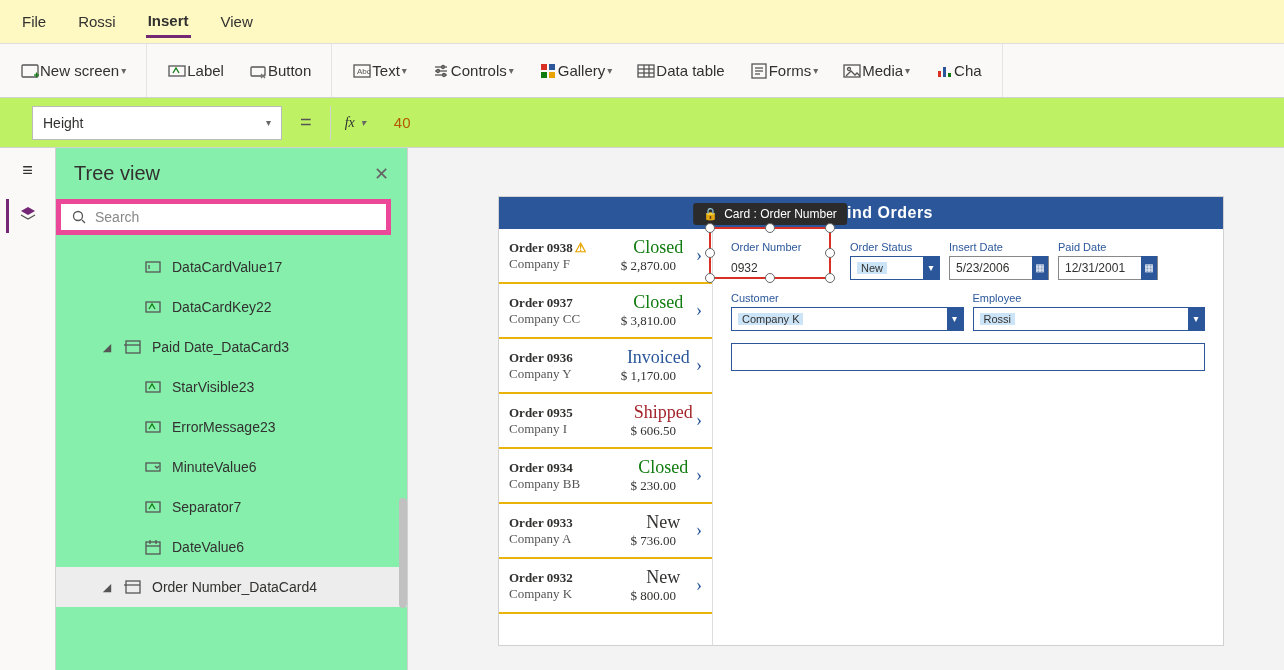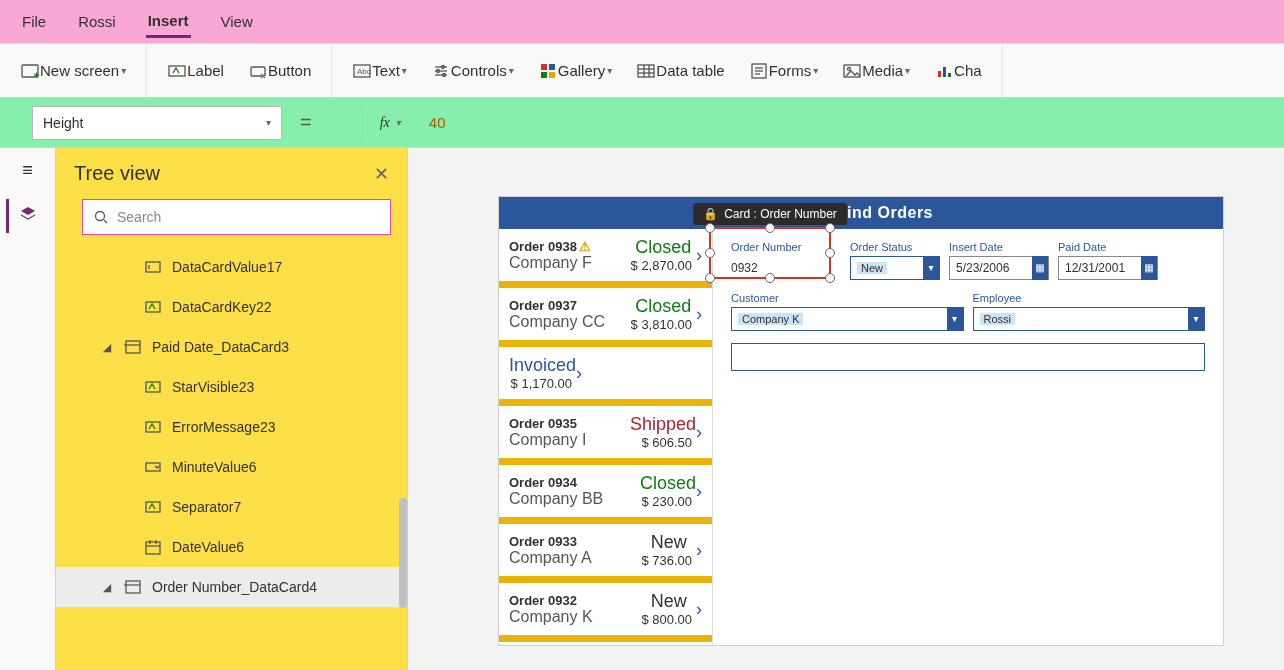--- a/index.html
+++ b/index.html
@@ -1,72 +1,72 @@
 <!DOCTYPE html>
 <html><head>
 <meta charset="utf-8">
 <style>
   * { box-sizing: border-box; margin: 0; padding: 0; }
   body { font-family: "Segoe UI", Arial, sans-serif; font-size: 14px; color: #323130; background: #f3f3f3; overflow: hidden; }
 
   
-  .topmenu { background: #f9a8d4; height: 44px; display: flex; align-items: center; padding: 0 20px; gap: 28px; border-bottom: 1px solid #e1dfdd; }
+  .topmenu { background: #fef9c3; height: 44px; display: flex; align-items: center; padding: 0 20px; gap: 28px; border-bottom: 1px solid #e1dfdd; }
   .topmenu .item { font-size: 15px; padding: 6px 2px; cursor: pointer; }
   .topmenu .item.active { font-weight: 600; border-bottom: 3px solid #742774; }
 
   
   .ribbon { background: #faf9f8; height: 54px; display: flex; align-items: center; border-bottom: 1px solid #d1d1d1; }
   .rgroup { display: flex; align-items: center; height: 100%; padding: 0 14px; border-right: 1px solid #e5e5e5; gap: 12px; }
   .rbtn { display: flex; align-items: center; gap: 0; padding: 4px 6px; cursor: pointer; font-size: 15px; color: #323130; }
   .rbtn svg { width: 20px; height: 20px; }
   .chev { font-size: 10px; color: #666; margin-left: 2px; }
 
   
-  .fbar { background: #86efac; height: 50px; display: flex; align-items: center; border-bottom: 1px solid #d1d1d1; }
+  .fbar { background: #bef264; height: 50px; display: flex; align-items: center; border-bottom: 1px solid #d1d1d1; }
   .propsel { width: 250px; height: 34px; margin-left: 32px; border: 1px solid #bbb; background: #fff; display: flex; align-items: center; justify-content: space-between; padding: 0 10px; cursor: pointer; }
   .eq { padding: 0 18px; font-size: 20px; color: #555; }
-  .fx { height: 34px; border-left: 1px solid #d1d1d1; display: flex; align-items: center; padding: 0 14px; font-style: italic; font-family: serif; gap: 4px; margin-left: 35px; }
+  .fx { height: 34px; border-left: 1px solid #d1d1d1; display: flex; align-items: center; padding: 0 14px; font-style: italic; font-family: serif; gap: 4px; }
   .fval { padding-left: 14px; font-size: 15px; color: #b35900; }
 
   
   .main { display: flex; height: calc(670px - 44px - 54px - 50px); }
 
   
   .rail { width: 56px; background: #faf9f8; border-right: 1px solid #d1d1d1; display: flex; flex-direction: column; align-items: center; padding-top: 12px; gap: 18px; }
   .rail .ham { font-size: 18px; cursor: pointer; }
   .rail .layers { font-size: 16px; color: #742774; cursor: pointer; border-left: 3px solid #742774; padding: 6px 10px 6px 10px; margin-left: -3px; }
 
   
-  .treep { width: 352px; background: #fde047; border-right: 1px solid #d1d1d1; display: flex; flex-direction: column; position: relative; }
+  .treep { width: 352px; background: #86efac; border-right: 1px solid #d1d1d1; display: flex; flex-direction: column; position: relative; }
   .treeh { display: flex; align-items: center; justify-content: space-between; padding: 14px 18px; }
   .treeh .ttl { font-size: 20px; font-weight: 400; }
   .treeh .cls { font-size: 18px; color: #666; cursor: pointer; }
-  .srch { margin: 0 16px 8px 26px; height: 36px; border: 1px solid #ec4899; background: #fff; display: flex; align-items: center; padding: 0 10px; color: #888; }
+  .srch { margin: 0 16px 8px 0; height: 36px; border: 5px solid #ec4899; background: #fff; display: flex; align-items: center; padding: 0 10px; color: #888; }
   .srch svg { width: 16px; height: 16px; margin-right: 8px; }
   .treelist { flex: 1; overflow-y: auto; padding: 4px 0; }
   .node { display: flex; align-items: center; height: 40px; padding-left: 88px; gap: 10px; cursor: pointer; }
   .node.depth1 { padding-left: 46px; }
   .node.sel { background: #ededed; }
   .node .tw { font-size: 11px; color: #555; width: 10px; display: inline-block; text-align: center; margin-right: 2px; }
   .node .ic { width: 18px; height: 18px; display: flex; align-items: center; justify-content: center; }
   .node .lbl { font-size: 14px; }
   .scrollbar-fake { position: absolute; right: 0; top: 350px; width: 8px; height: 110px; background: #c1c1c1; border-radius: 4px; }
 
   
   .canvas { flex: 1; background: #f3f3f3; position: relative; padding: 48px 60px 24px 90px; overflow: hidden; }
   .app { background: #fff; border: 1px solid #d1d1d1; position: relative; width: 100%; height: 100%; }
   .apphdr { background: #2b579a; color: #fff; height: 32px; display: flex; align-items: center; justify-content: center; font-weight: 600; font-size: 16px; position: relative; }
   .apphdr .cut { position: absolute; left: 50%; top: 50%; transform: translate(-50%,-50%); font-weight: 700; letter-spacing: 0.5px; }
   .appbody { display: flex; height: calc(100% - 32px); }
   .gallery { width: 214px; border-right: 1px solid #ddd; overflow: hidden; }
-  .grow { border-bottom: 7px solid #eab308; padding: 8px 10px 8px 10px; display: flex; align-items: center; position: relative; }
+  .grow { border-bottom: 2px solid #eab308; padding: 8px 10px 8px 10px; display: flex; align-items: center; position: relative; font-family: Liberation Serif, serif; }
   .grow .txt { flex: 1; }
   .grow .ln1 { font-size: 13px; font-weight: 600; display: flex; align-items: center; gap: 2px; }
-  .grow .ln2 { font-size: 16px; color: #555; }
-  .grow .amt { font-size: 13px; text-align: right; margin-right: 4px; }
+  .grow .ln2 { font-size: 13px; color: #555; }
+  .grow .amt { font-size: 13px; text-align: right; margin-right: 20px; }
   .grow .status { font-size: 18px; text-align: center; }
   .grow .st-closed { color: #107c10; }
   .grow .st-invoiced { color: #2b579a; }
   .grow .st-shipped { color: #a4262c; }
   .grow .st-new { color: #323130; }
   .grow .chevr { font-size: 18px; color: #2b579a; }
   .grow .right { text-align: right; }
   .warn { color: #e8a300; font-size: 13px; }
 
   .form { flex: 1; padding: 12px 18px; position: relative; }
@@ -349,20 +349,24 @@
                 <div class="ln1">Order 0937</div>
                 <div class="ln2">Company CC</div>
               </div>
               <div class="right">
                 <div class="status st-closed">Closed</div>
                 <div class="amt">$ 3,810.00</div>
               </div>
               <div class="chevr">›</div>
             </div>
             <div class="grow">
+              <div class="txt">
+                <div class="ln1">Order 0936</div>
+                <div class="ln2">Company Y</div>
+              </div>
               <div class="right">
                 <div class="status st-invoiced">Invoiced</div>
                 <div class="amt">$ 1,170.00</div>
               </div>
               <div class="chevr">›</div>
             </div>
             <div class="grow">
               <div class="txt">
                 <div class="ln1">Order 0935</div>
                 <div class="ln2">Company I</div>

